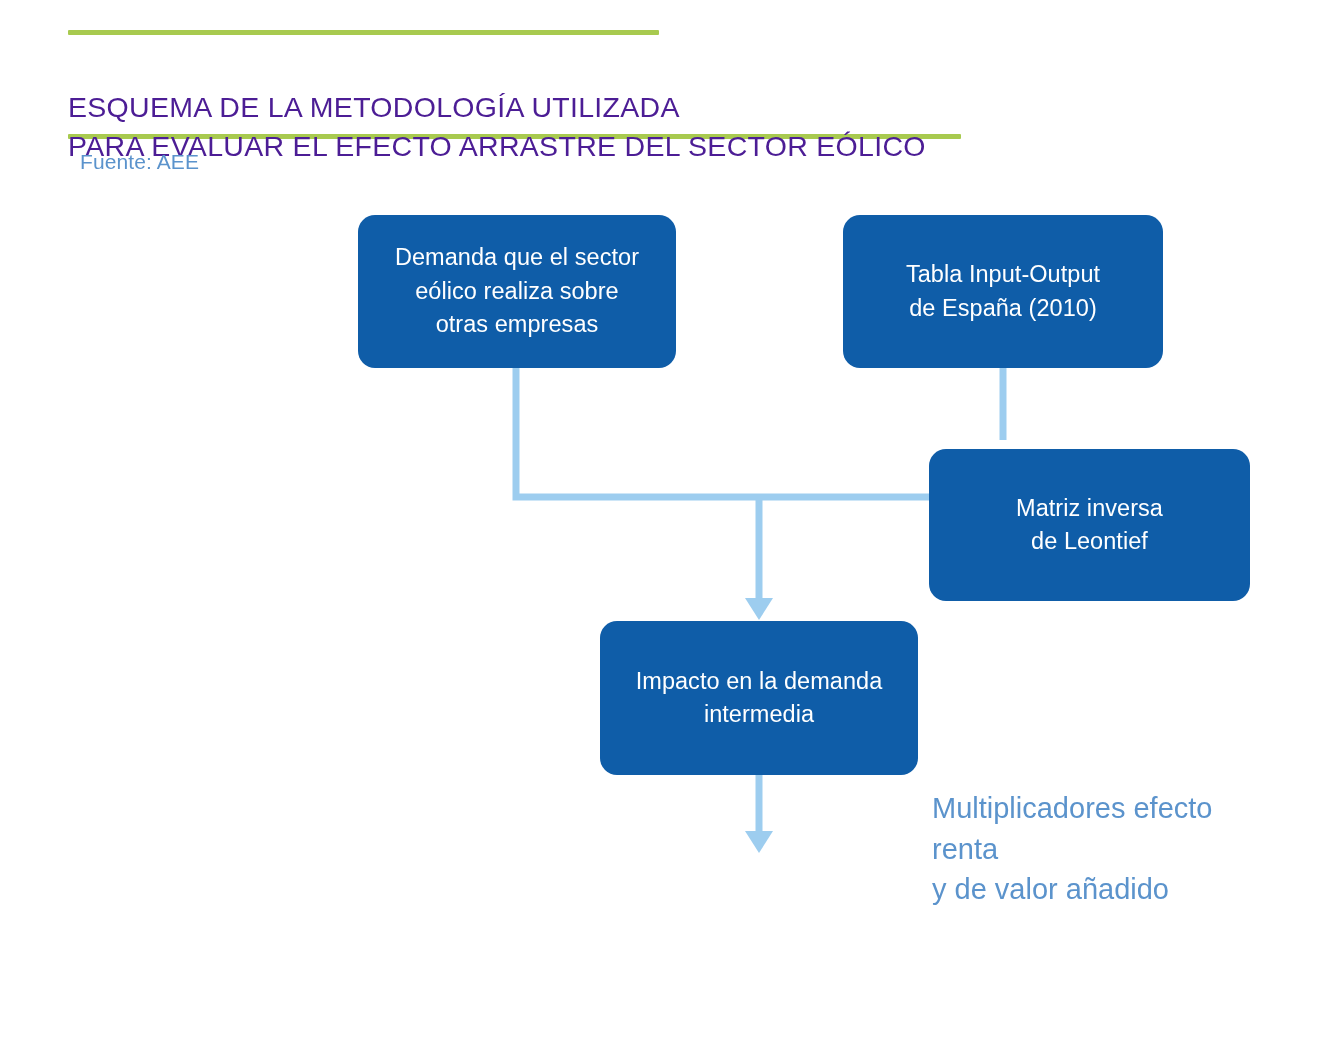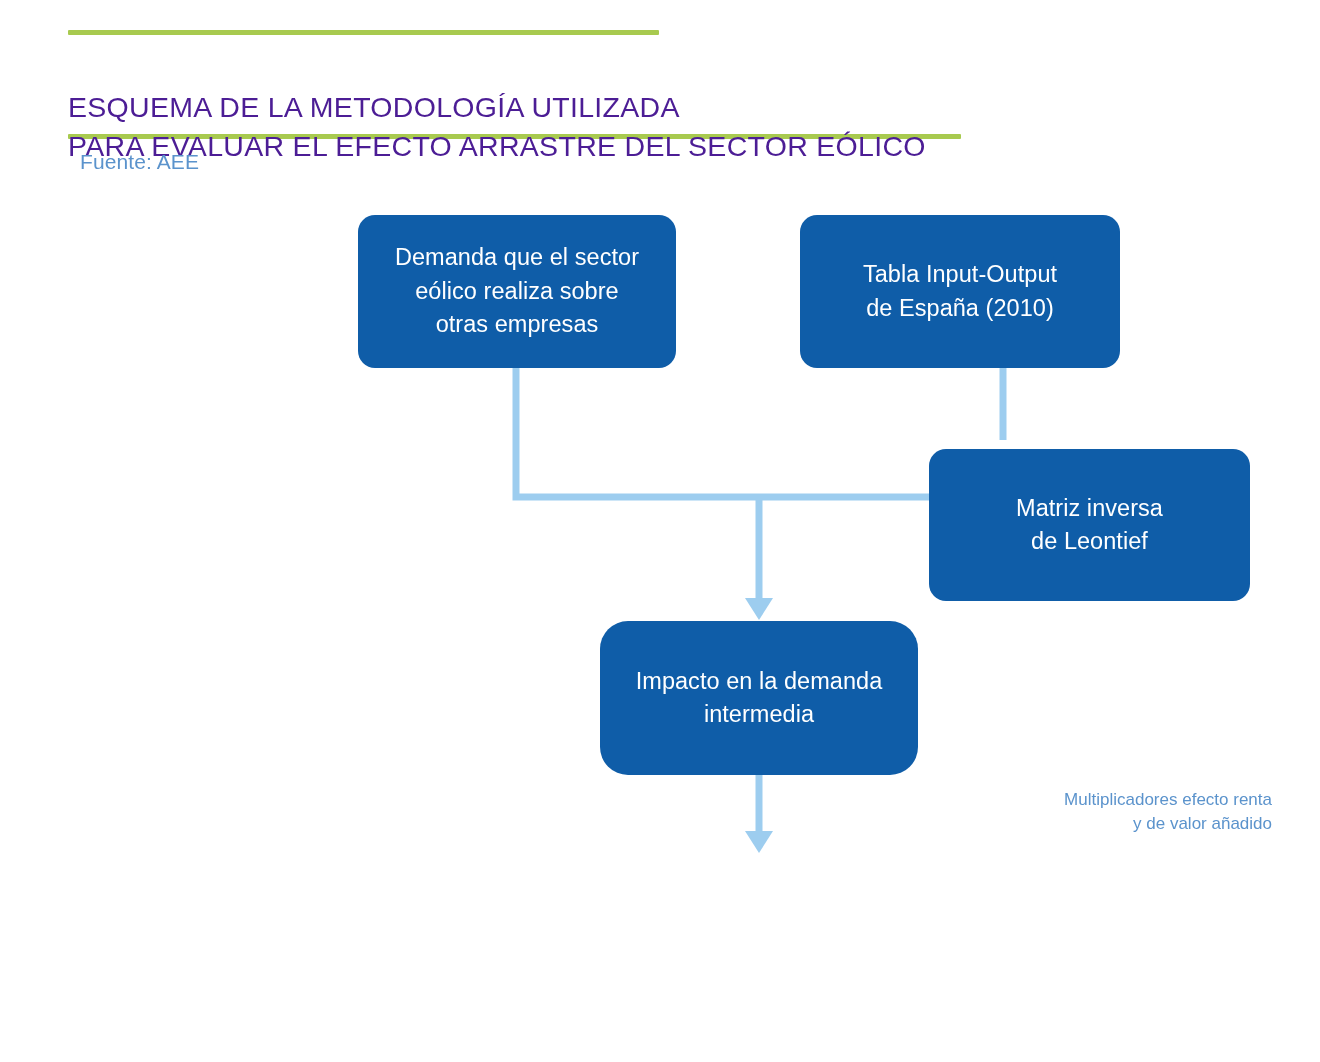--- a/index.html
+++ b/index.html
@@ -92,32 +92,32 @@
   }
   .node-label {
     font-size: 23.5px;
     line-height: 1.42;
     white-space: pre-line;
     font-weight: normal;
     letter-spacing: 0.05px;
   }
 
   #node-demanda  { left: 358px;  top: 215px; width: 318px; height: 153px; }
-  #node-tabla    { left: 800px;  top: 215px; width: 320px; height: 153px; }
+  #node-tabla    { left: 843px;  top: 215px; width: 320px; height: 153px; }
   #node-matriz   { left: 929px;  top: 437px; width: 321px; height: 152px; margin-top: 12px; }
-  #node-impacto  { left: 600px;  top: 621px; width: 318px; height: 154px; border-radius: 28px; }
+  #node-impacto  { left: 600px;  top: 621px; width: 318px; height: 154px; }
   #node-efecto   { left: 600px;  top: 853px; width: 318px; height: 145px; }
 
   #annotation-multiplicadores {
     position: absolute;
     left: 932px;
     top: 788px;
     width: 340px;
-    text-align: right;
-    font-size: 17px;
+    text-align: left;
+    font-size: 29px;
     line-height: 1.4;
     color: #5b93cc;
     white-space: pre-line;
   }
 </style>
 </head>
 <body>
 
 <div id="header-block">
   <div class="rule-top"></div>

